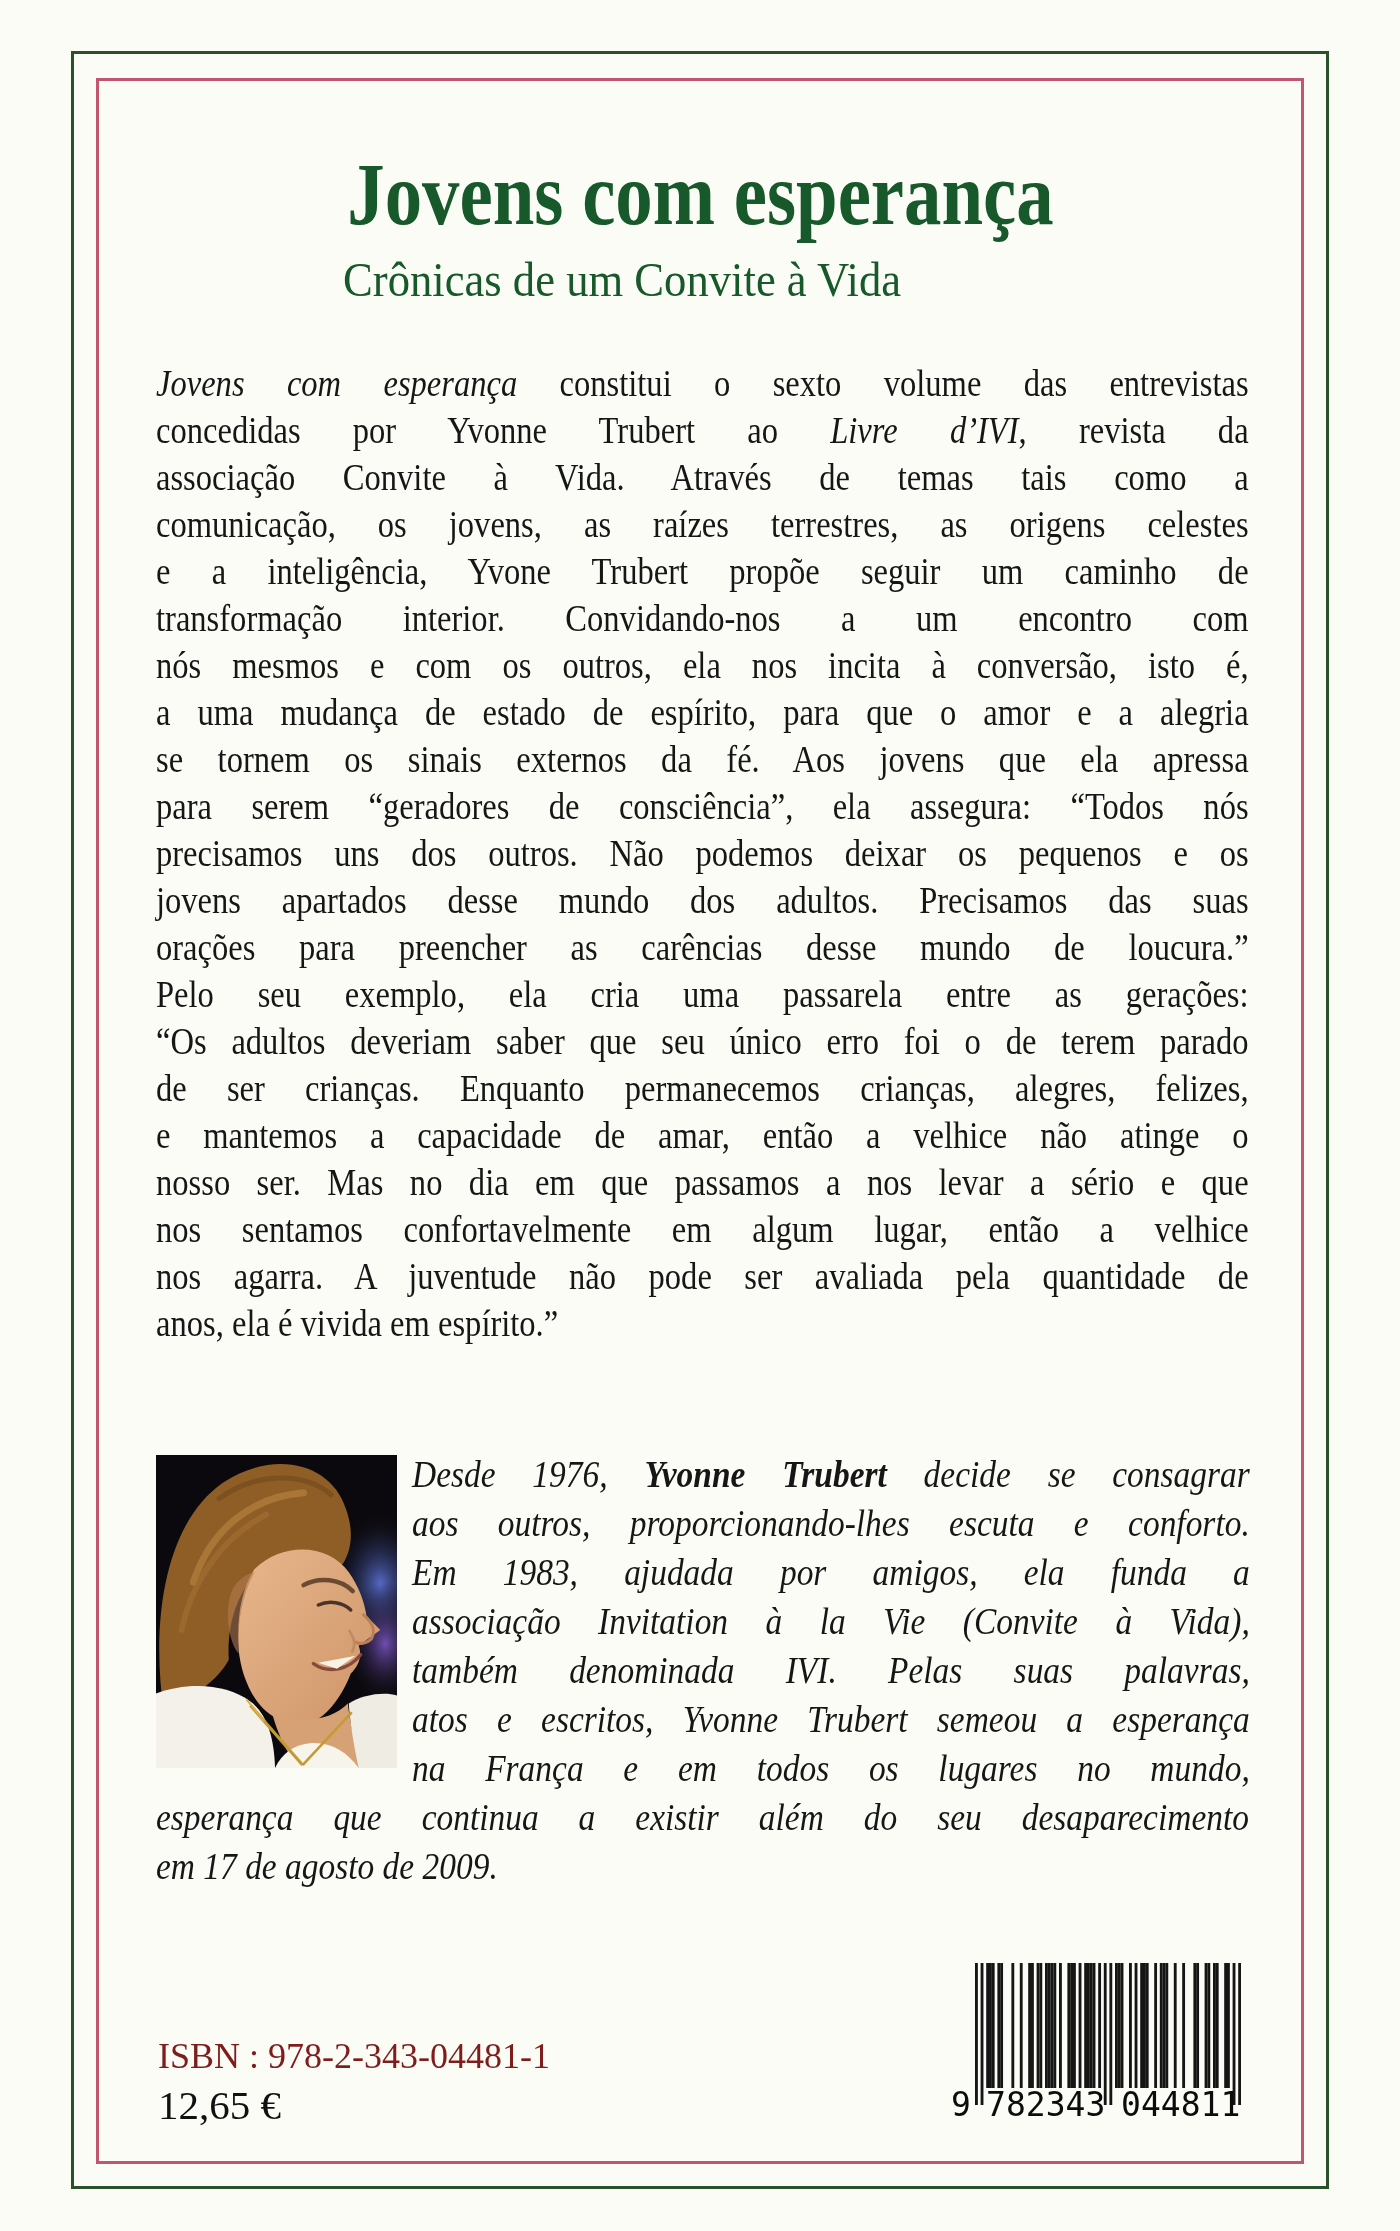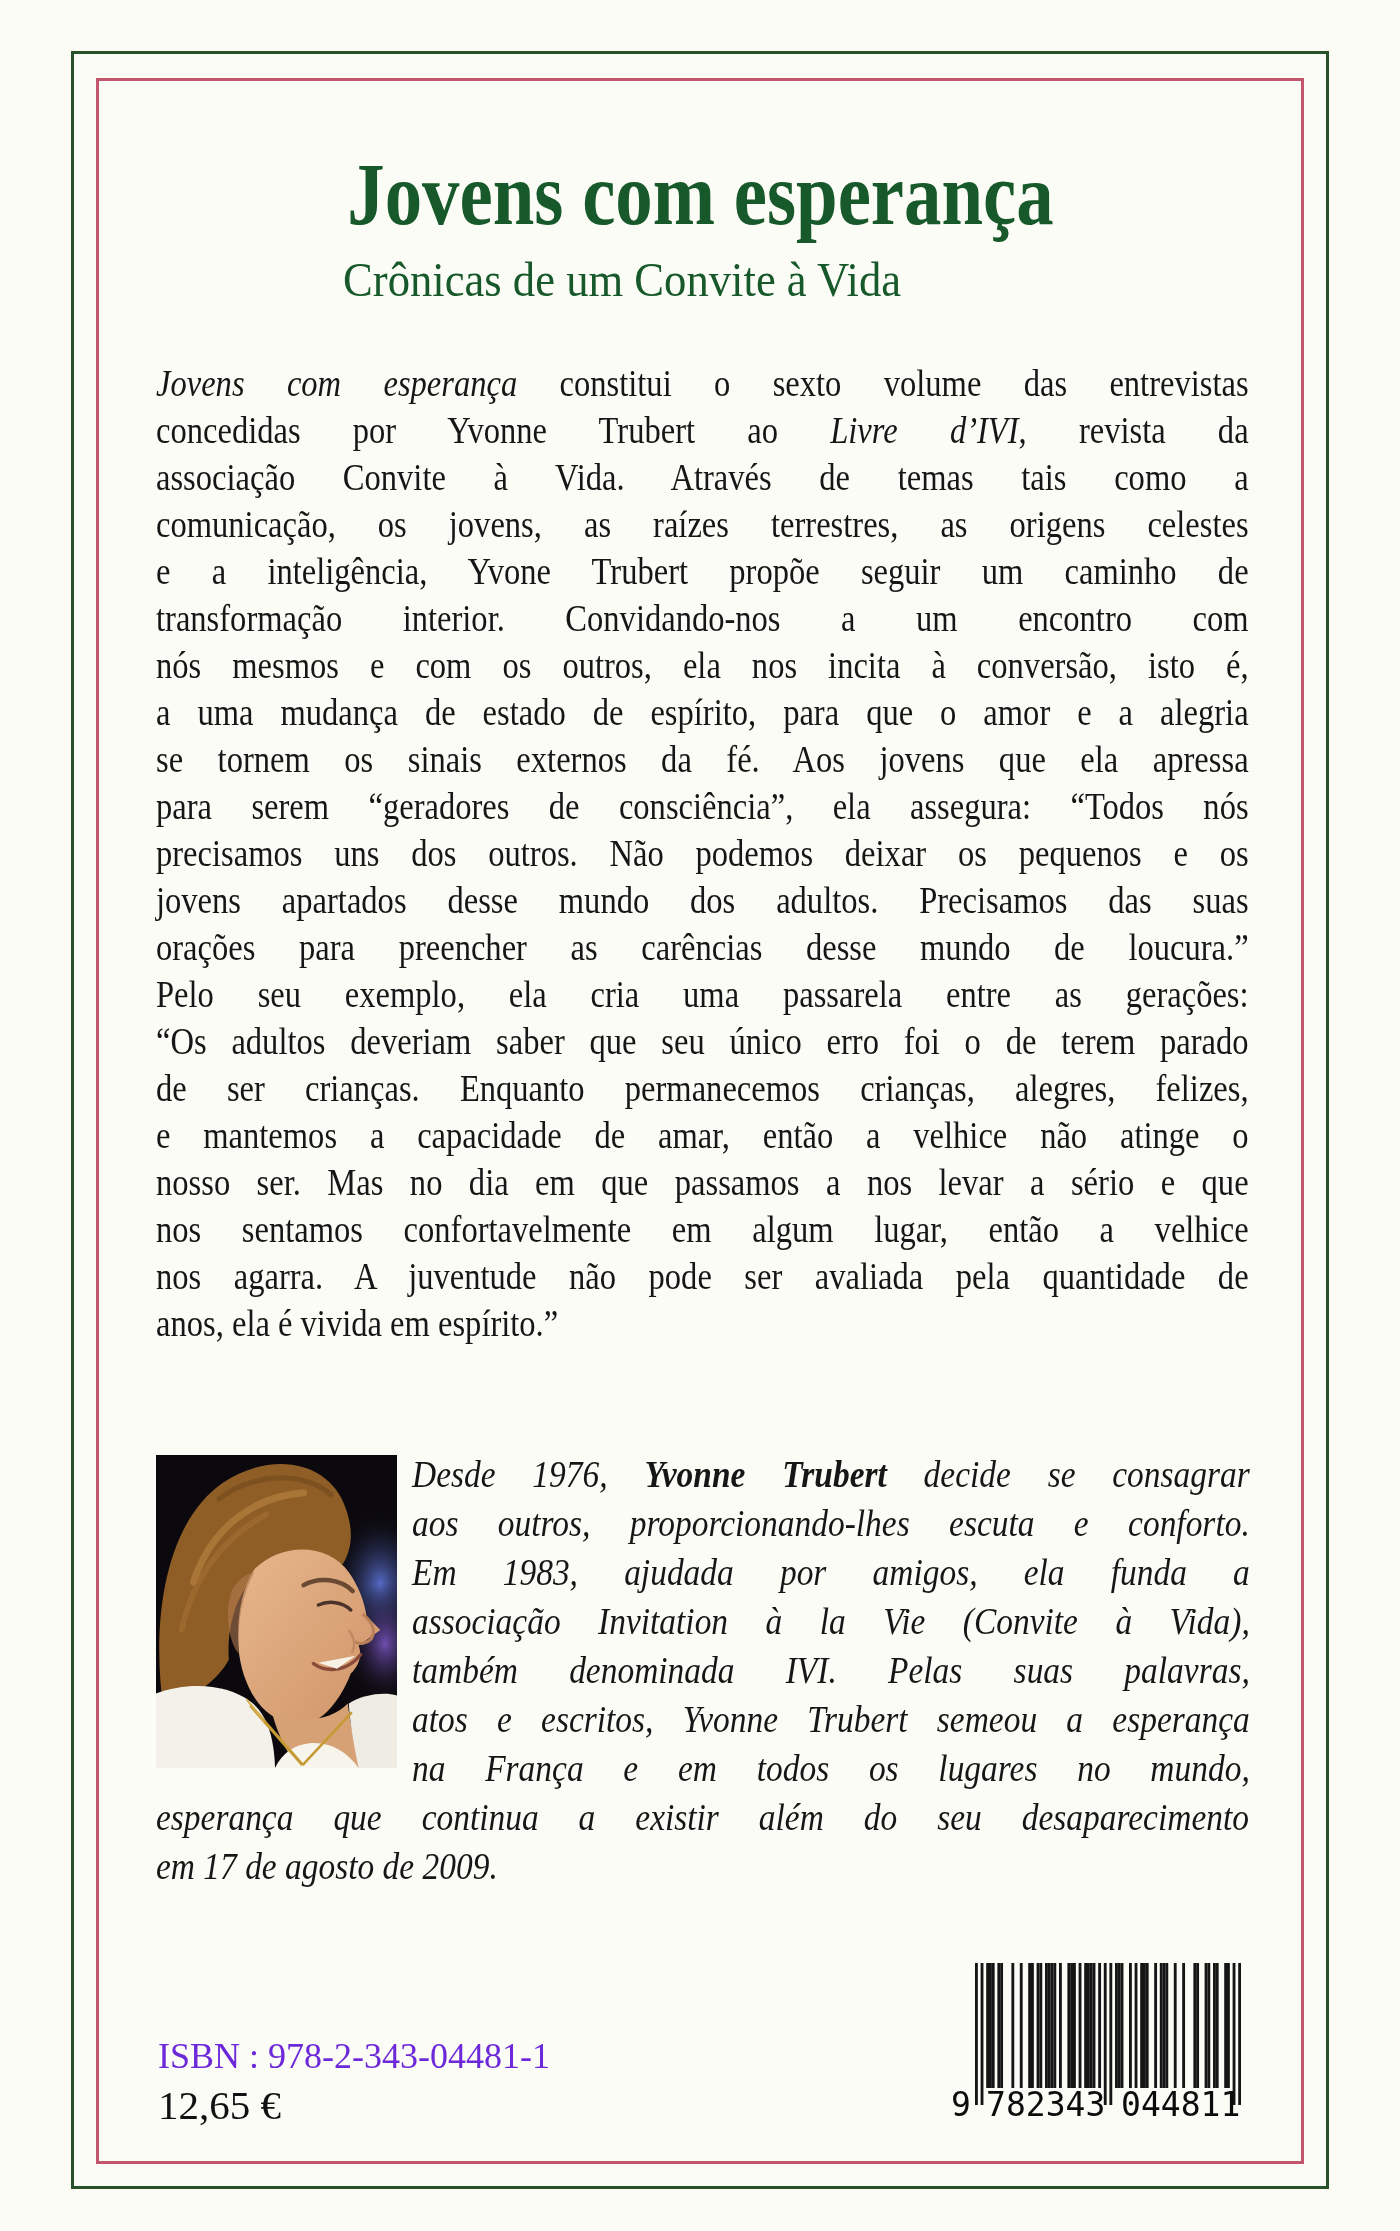--- a/index.html
+++ b/index.html
@@ -48,21 +48,21 @@
   .seg-i{font-style:italic;}
   .seg-b{font-weight:bold;}
 
   .photo{
     position:absolute;left:156px;top:1455px;width:241px;height:313px;
   }
   .photo svg{display:block;width:100%;height:100%;}
 
   .isbn{
     position:absolute;left:158px;top:2036px;
-    font-size:36px;line-height:40px;color:#6d28d9;
+    font-size:36px;line-height:40px;color:#7f1d1d;
   }
   .price{
     position:absolute;left:158px;top:2082px;
     font-size:41px;line-height:46px;color:#111;
   }
 
   .barcode{position:absolute;left:975px;top:1963px;width:266px;height:165px;}
   .barcode svg{position:absolute;left:0;top:0;}
   .bc-digits{
     position:absolute;top:122px;height:40px;

